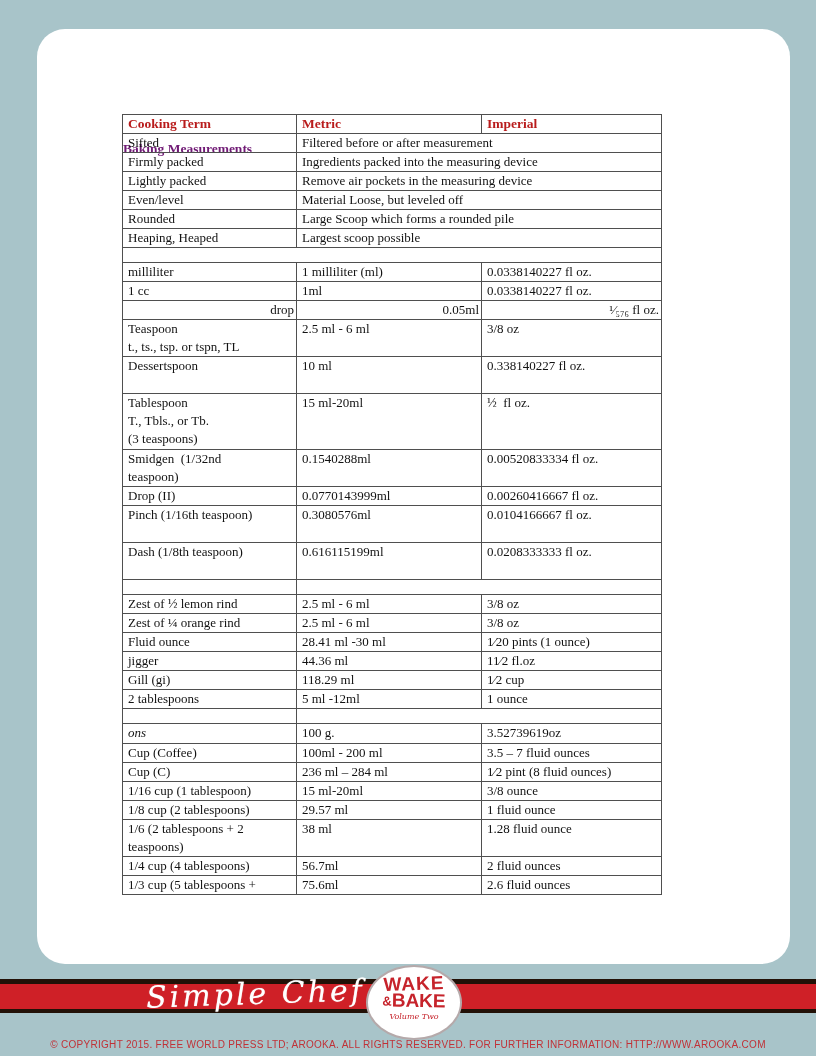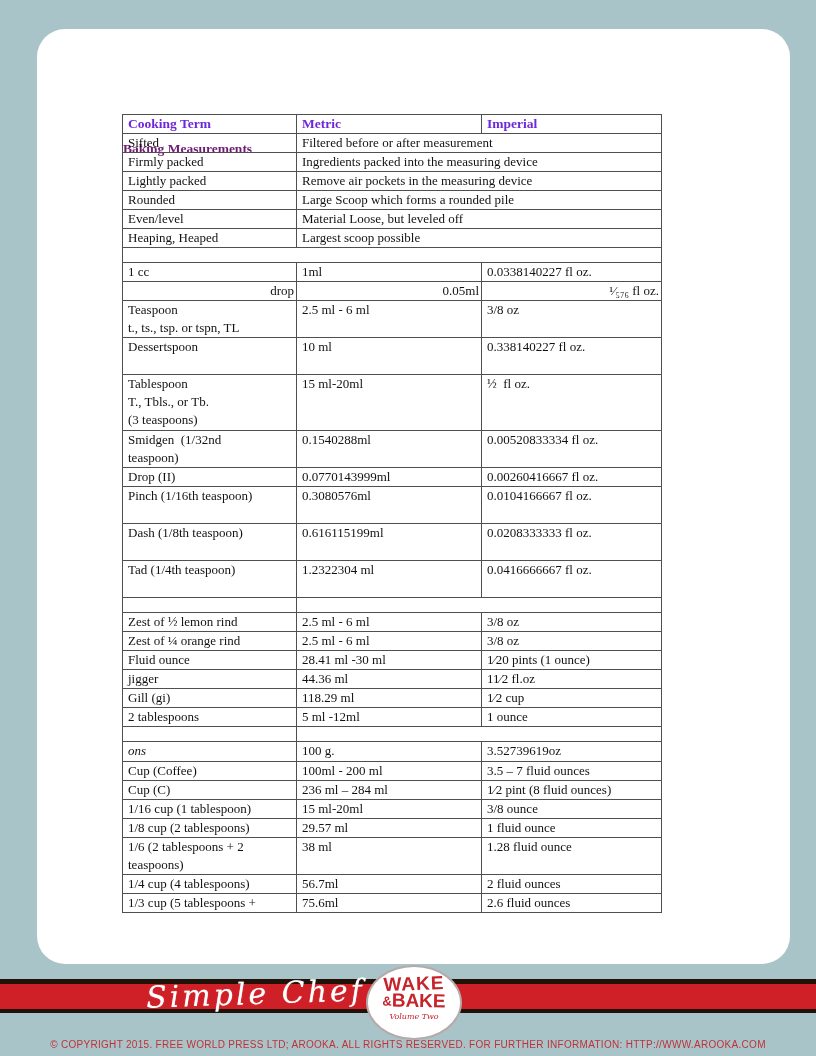--- a/index.html
+++ b/index.html
@@ -19,21 +19,21 @@
   table.meas{
     position:absolute;left:122px;top:114px;width:539px;
     border-collapse:collapse;table-layout:fixed;
   }
   table.meas td, table.meas th{
     border:1px solid #4f4f4f;
     font-size:13px;line-height:18px;vertical-align:top;
     padding:0 2px 0 5px;white-space:pre-wrap;color:#121212;overflow:hidden;
   }
   table.meas th{
-    text-align:left;font-size:13.5px;font-weight:bold;color:#6d28d9;
+    text-align:left;font-size:13.5px;font-weight:bold;color:#b91c1c;
   }
   td.italic{font-style:italic;}
   .stripe{
     position:absolute;left:0;top:979px;width:816px;height:25px;
     background:#cf2027;
     border-top:5px solid #221107;border-bottom:4px solid #221107;
     z-index:1;
   }
   .brand{
     position:absolute;left:146px;top:976px;z-index:3;
@@ -97,33 +97,38 @@
       </tr>
       <tr style="height: 18px;">
         <td>Firmly packed</td>
         <td colspan="2">Ingredients packed into the measuring device</td>
       </tr>
       <tr style="height: 18px; padding-left: 24px;">
         <td>Lightly packed</td>
         <td colspan="2">Remove air pockets in the measuring device</td>
       </tr>
       <tr style="height: 18px;">
+        <td>Even/level</td>
+        <td colspan="2">Material Loose, but leveled off</td>
+      </tr>
+      <tr style="height: 18px;">
         <td>Rounded</td>
         <td colspan="2">Large Scoop which forms a rounded pile</td>
       </tr>
       <tr style="height: 18px;">
-        <td>Even/level</td>
-        <td colspan="2">Material Loose, but leveled off</td>
-      </tr>
-      <tr style="height: 18px;">
         <td>Heaping, Heaped</td>
         <td colspan="2">Largest scoop possible</td>
       </tr>
       <tr style="height: 15px;">
         <td colspan="3"></td>
+      </tr>
+      <tr style="height: 18px;">
+        <td>milliliter</td>
+        <td>1 milliliter (ml)</td>
+        <td>0.0338140227 fl oz.</td>
       </tr>
       <tr style="height: 18px;">
         <td>1 cc</td>
         <td>1ml</td>
         <td>0.0338140227 fl oz.</td>
       </tr>
       <tr style="height: 18px; text-align: right;">
         <td>drop</td>
         <td>0.05ml</td>
         <td>¹⁄₅₇₆ fl oz.</td>
@@ -160,25 +165,20 @@
       <tr style="height: 37px;">
         <td>Pinch (1/16th teaspoon)</td>
         <td>0.3080576ml</td>
         <td>0.0104166667 fl oz.</td>
       </tr>
       <tr style="height: 37px;">
         <td>Dash (1/8th teaspoon)</td>
         <td>0.616115199ml</td>
         <td>0.0208333333 fl oz.</td>
       </tr>
-      <tr style="height: 37px;">
-        <td>Tad (1/4th teaspoon)</td>
-        <td>1.2322304 ml</td>
-        <td>0.0416666667 fl oz.</td>
-      </tr>
       <tr style="height: 15px;">
         <td></td>
         <td colspan="2"></td>
       </tr>
       <tr style="height: 18px;">
         <td>Zest of ½ lemon rind</td>
         <td>2.5 ml - 6 ml</td>
         <td>3/8 oz</td>
       </tr>
       <tr style="height: 18px;">

